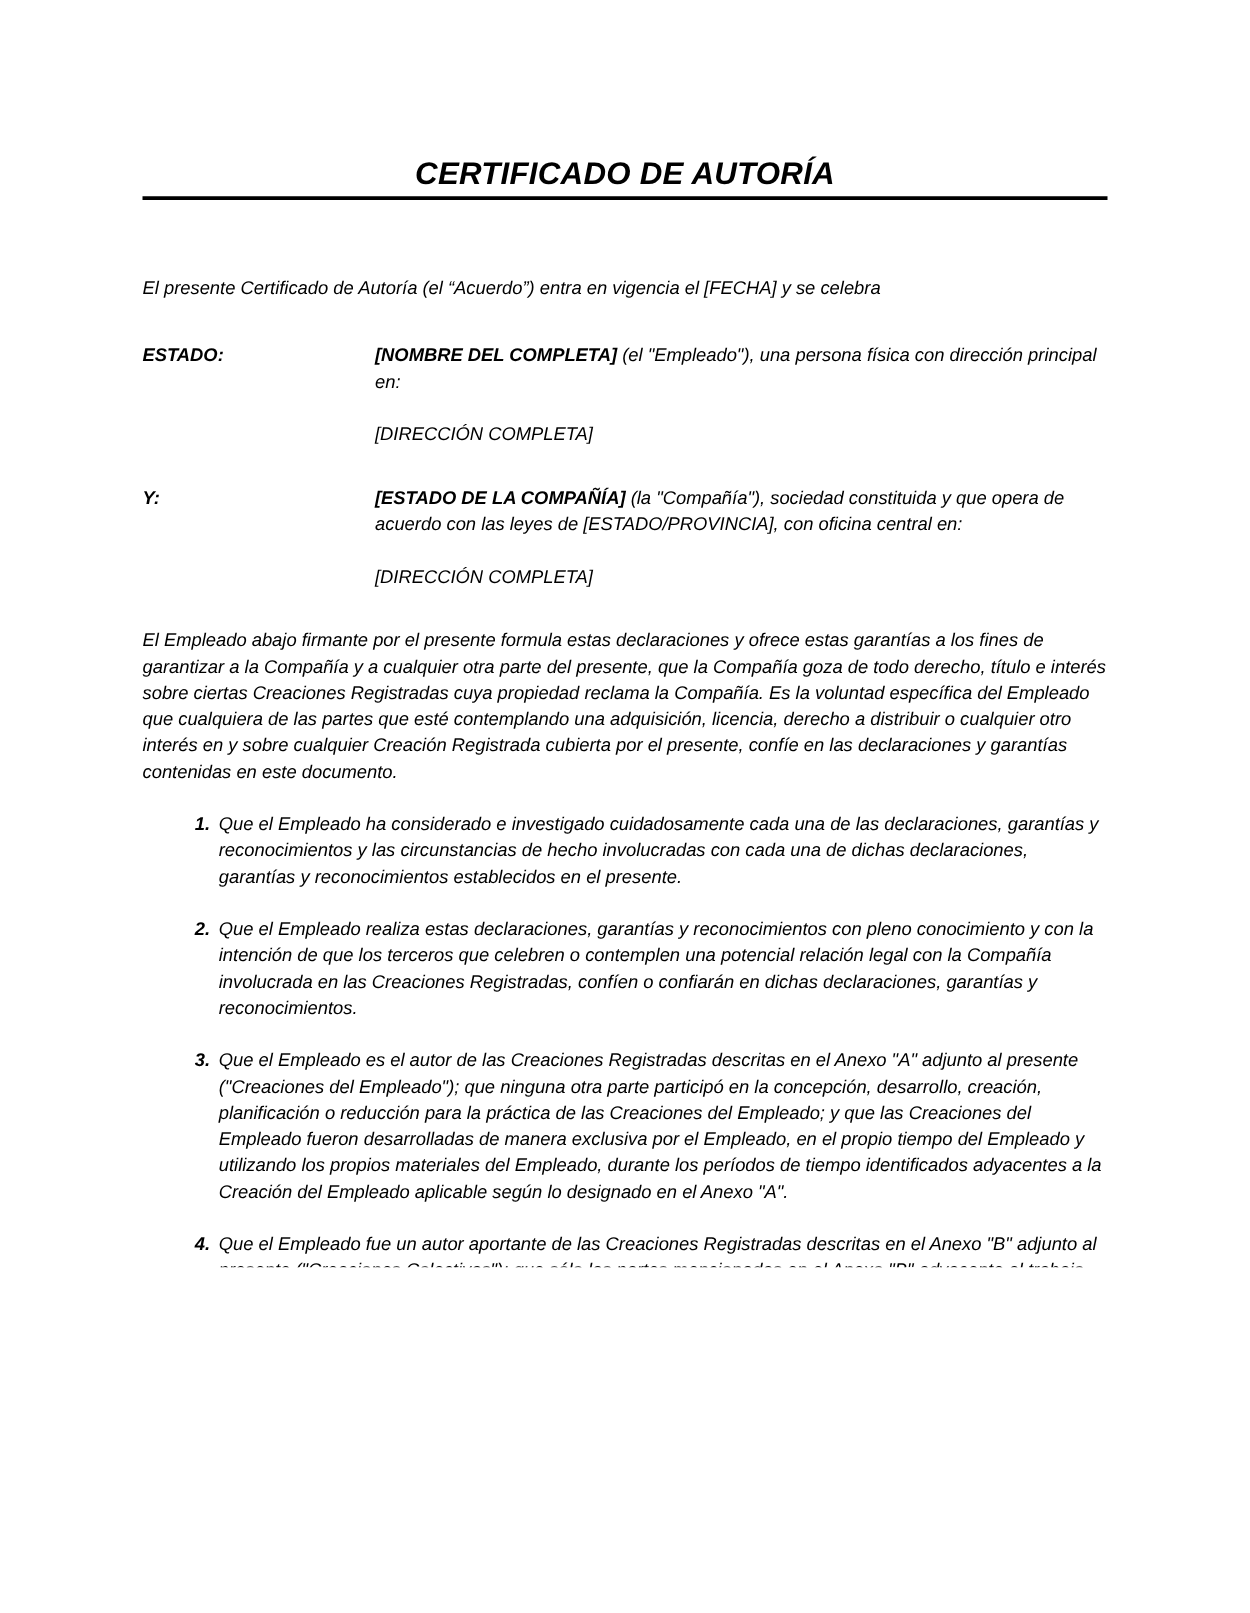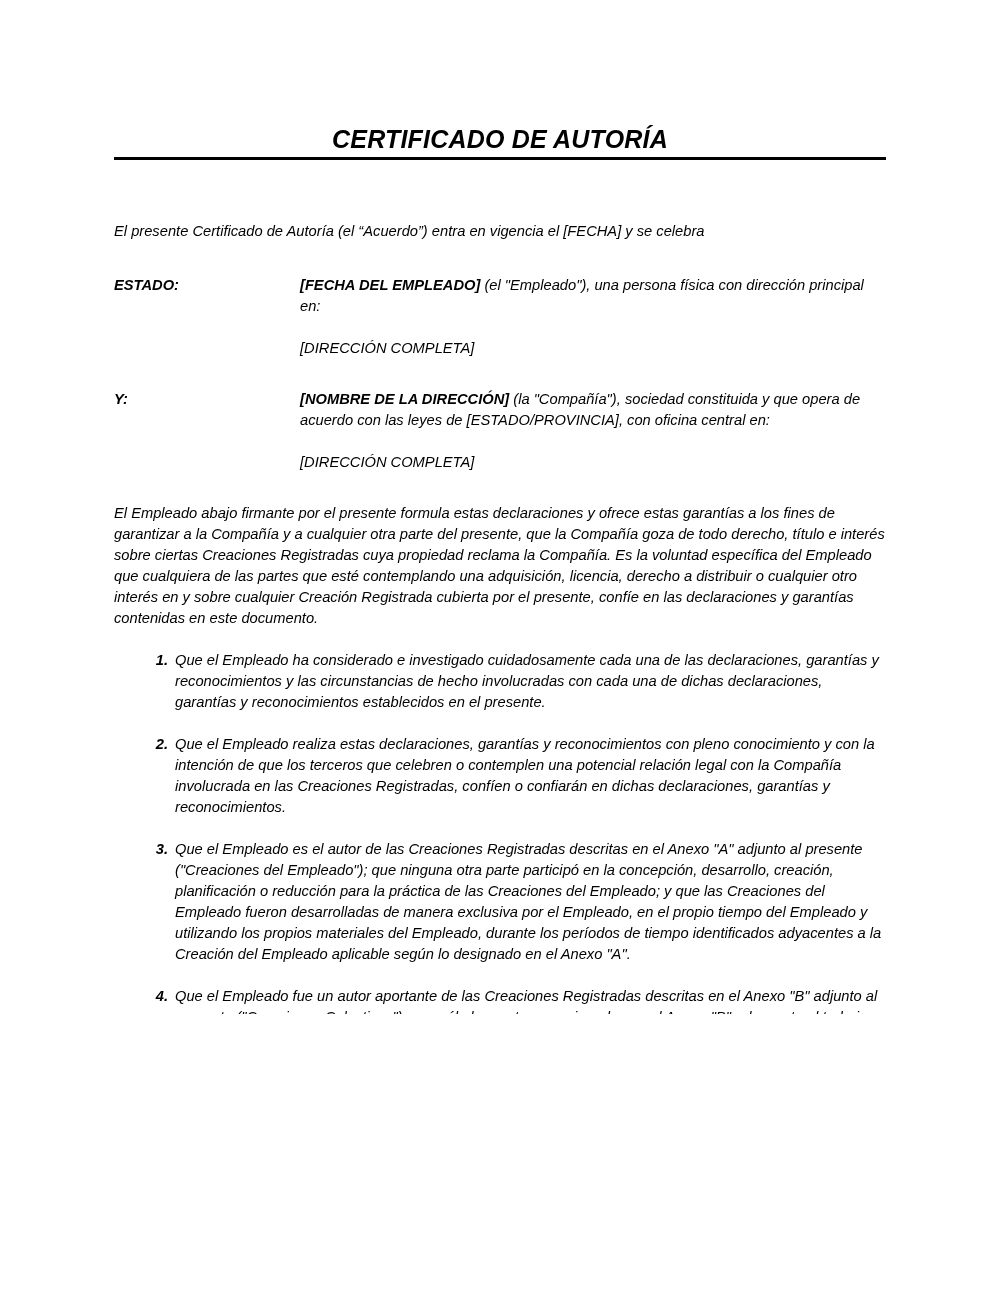--- a/index.html
+++ b/index.html
@@ -138,31 +138,31 @@
 
   <div class="content">
 
     <p class="para">El presente Certificado de Autoría (el “Acuerdo”) entra en vigencia el [FECHA] y se celebra</p>
 
     <div class="spacer-sm"></div>
 
     <div class="party">
       <div class="party-label">ESTADO:</div>
       <div class="party-body">
-        <p class="line"><span class="b">[FECHA DEL EMPLEADO]</span><span> (el "Empleado"), una persona física con dirección principal en:</span></p>
+        <p class="line"><span class="b">[NOMBRE DEL COMPLETA]</span><span> (el "Empleado"), una persona física con dirección principal en:</span></p>
         <p class="addr">[DIRECCIÓN COMPLETA]</p>
       </div>
     </div>
 
     <div class="spacer-lg"></div>
 
     <div class="party">
       <div class="party-label">Y:</div>
       <div class="party-body">
-        <p class="line"><span class="b">[NOMBRE DE LA DIRECCIÓN]</span><span> (la "Compañía"), sociedad constituida y que opera de acuerdo con las leyes de [ESTADO/PROVINCIA], con oficina central en:</span></p>
+        <p class="line"><span class="b">[ESTADO DE LA COMPAÑÍA]</span><span> (la "Compañía"), sociedad constituida y que opera de acuerdo con las leyes de [ESTADO/PROVINCIA], con oficina central en:</span></p>
         <p class="addr">[DIRECCIÓN COMPLETA]</p>
       </div>
     </div>
 
     <div class="spacer-lg"></div>
 
     <p class="para">El Empleado abajo firmante por el presente formula estas declaraciones y ofrece estas garantías a los fines de garantizar a la Compañía y a cualquier otra parte del presente, que la Compañía goza de todo derecho, título e interés sobre ciertas Creaciones Registradas cuya propiedad reclama la Compañía. Es la voluntad específica del Empleado que cualquiera de las partes que esté contemplando una adquisición, licencia, derecho a distribuir o cualquier otro interés en y sobre cualquier Creación Registrada cubierta por el presente, confíe en las declaraciones y garantías contenidas en este documento.</p>
 
 
     <ol class="numlist">

